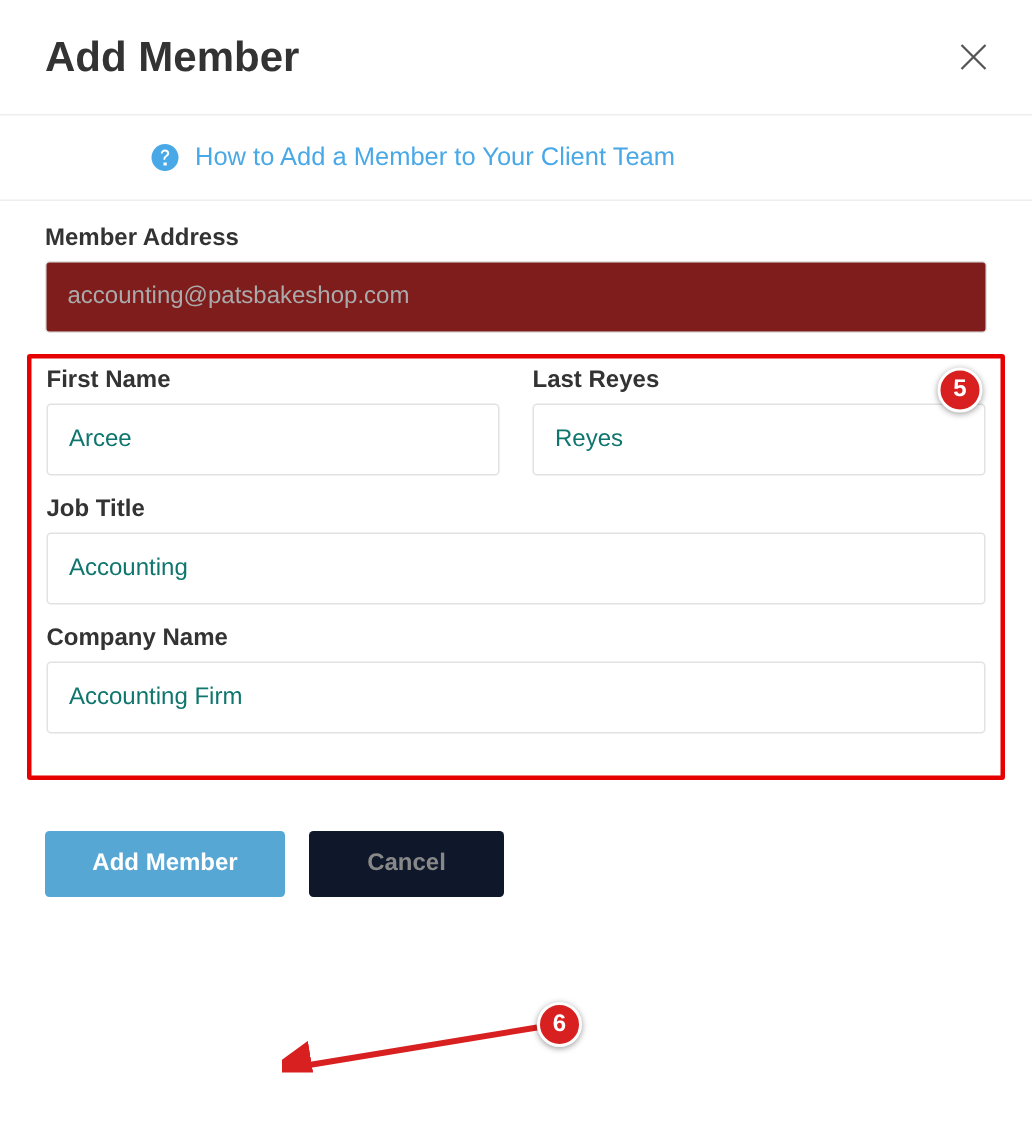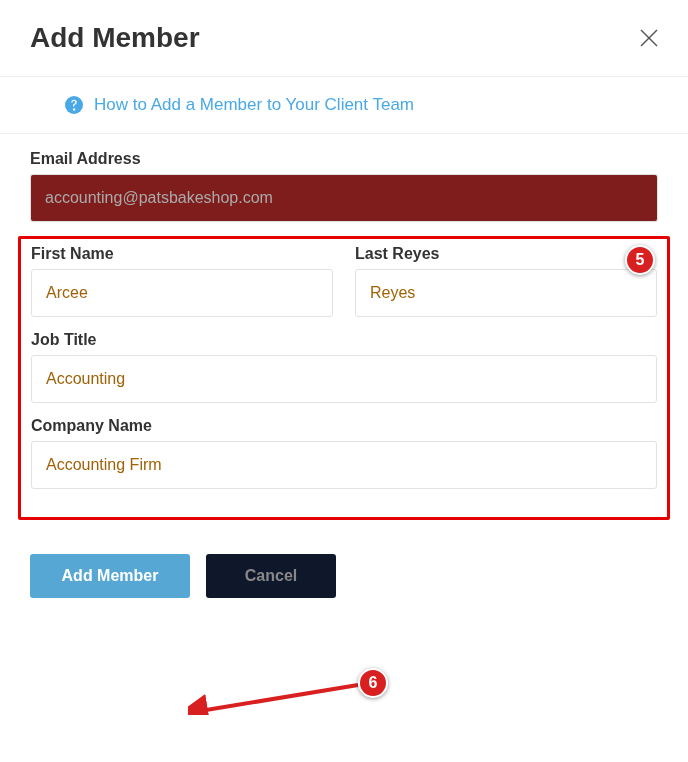--- a/index.html
+++ b/index.html
@@ -29,21 +29,21 @@
     }
     .close-btn {
       cursor: pointer;
       color: #555;
     }
     .close-btn svg { display: block; }
     .help-row {
       display: flex;
       align-items: center;
       gap: 10px;
-      padding: 18px 30px 18px 64px;
+      padding: 18px 30px 18px 100px;
       border-bottom: 1px solid #eee;
     }
     .help-icon {
       width: 20px; height: 20px;
       color: #49a8e6;
       flex-shrink: 0;
     }
     .help-link {
       color: #49a8e6;
       font-size: 17px;
@@ -60,21 +60,21 @@
       margin-bottom: 6px;
       display: block;
     }
     .text-input {
       width: 100%;
       height: 48px;
       border: 1px solid #e2e2e2;
       border-radius: 3px;
       padding: 0 14px;
       font-size: 16px;
-      color: #a16207;
+      color: #0f766e;
       background: #fff;
     }
     .text-input.readonly {
       color: #aaa;
       background: #7f1d1d;
     }
     .text-input::placeholder { color: #aaa; }
     .field-group { margin-bottom: 14px; }
     .highlight-box {
       border: 3px solid #e60000;
@@ -163,21 +163,21 @@
         <circle cx="10" cy="10" r="9" fill="#49a8e6"></circle>
         <path d="M7.2 7.4c0-1.5 1.2-2.7 2.8-2.7s2.8 1.1 2.8 2.5c0 1.1-.6 1.7-1.5 2.3-.8.5-1.1.9-1.1 1.6v.4H9v-.5c0-1.1.5-1.8 1.4-2.4.7-.5 1-0.8 1-1.4 0-.7-.6-1.2-1.4-1.2-.9 0-1.5.6-1.5 1.4H7.2zM9 13.4h2.2v2H9v-2z" fill="#fff"></path>
       </svg>
     </span>
     <a class="help-link">How to Add a Member to Your Client Team</a>
   </div>
 
   <div class="form-area">
 
     <div class="field-group">
-      <label class="field-label">Email Address</label>
+      <label class="field-label">Member Address</label>
       <input type="text" class="text-input readonly" readonly="" value="accounting@patsbakeshop.com" style="">
     </div>
 
     <div class="highlight-box">
       <div class="callout callout-5">5</div>
 
       <div class="row-two field-group">
         <div class="col">
           <label class="field-label">First Name</label>
           <input type="text" class="text-input" value="Arcee" style="">

